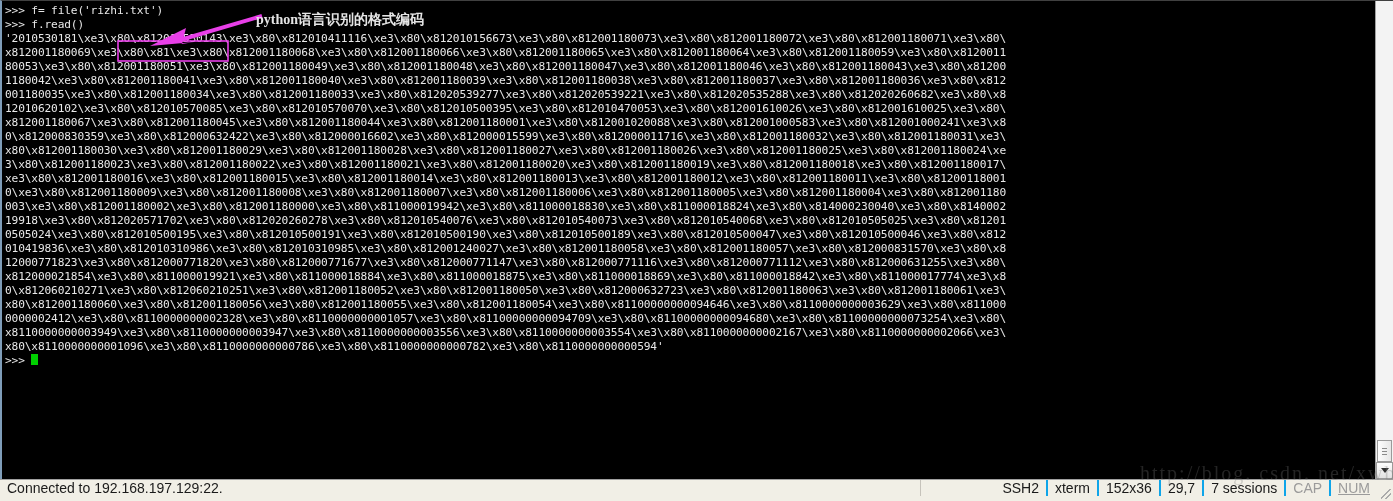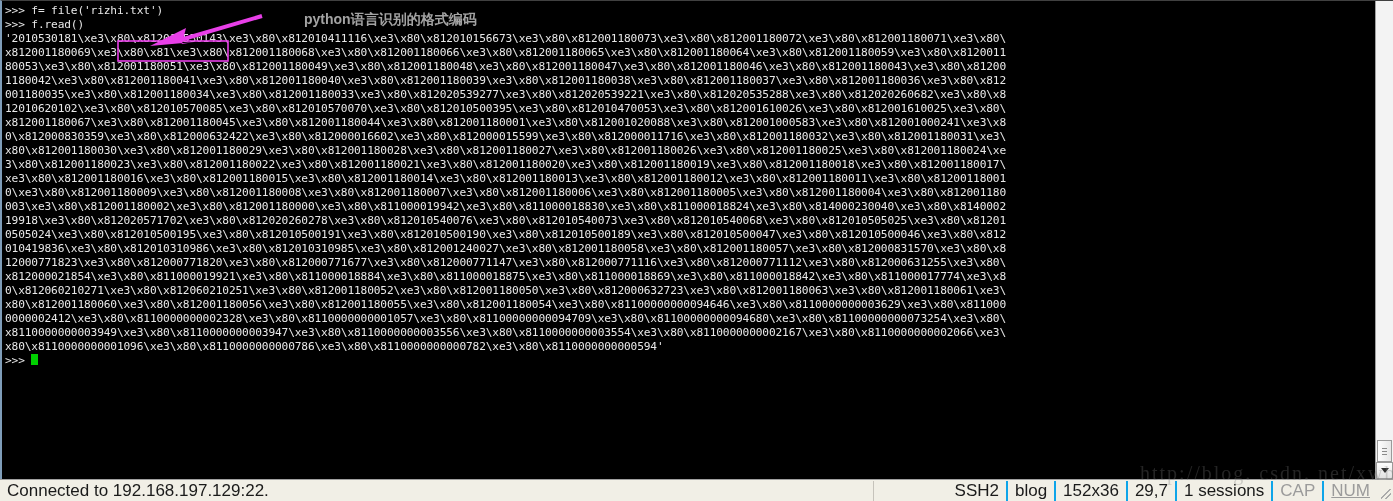--- a/index.html
+++ b/index.html
@@ -74,23 +74,23 @@
   .arrow-dn{
     width:0;height:0;
     border-left:4px solid transparent;border-right:4px solid transparent;
     border-top:5px solid #303030;
   }
   
   .statusbar{
     flex:0 0 21px;height:21px;
     background:#f1efe6;
     border-top:1px solid #9f9f9f;
-    display:flex;align-items:flex-end;
+    display:flex;align-items:flex-start;
     font-family:"Liberation Sans",sans-serif;
-    font-size:17px;color:#1a1a1a;
+    font-size:14px;color:#1a1a1a;
     position:relative;
   }
   .statusbar .cell{
     display:flex;align-items:center;
     padding:0 7px;
     border-right:2px solid #0ea5e9;
     white-space:nowrap;
   }
   .statusbar .cell.grow{flex:1 1 auto;border-right:1px solid #c6c3bb;}
   .statusbar .cell.spacer{flex:0 0 58px;}
@@ -102,26 +102,25 @@
   .statusbar .grip::after{
     content:"";position:absolute;right:2px;bottom:2px;width:10px;height:10px;
     background:
       linear-gradient(135deg,transparent 45%,#aaa 45%,#aaa 55%,transparent 55%),
       linear-gradient(135deg,transparent 70%,#aaa 70%,#aaa 80%,transparent 80%);
   }
   
   .overlay{position:absolute;left:0;top:0;width:1393px;height:501px;pointer-events:none;}
   .anno-text{
     position:absolute;
-    color:#a3a3a3;
-    font-family:Liberation Sans, sans-serif;
+    color:#e5e5e5;
+    font-family:Liberation Serif, serif;
     font-size:14px;
     font-weight:600;
     white-space:nowrap;
-    margin-left:48px;
   }
   .watermark{
     position:absolute;
     color:rgba(120,120,120,.30);
     font-family:"Liberation Serif",serif;
     font-size:20px;
     letter-spacing:2px;
     white-space:nowrap;
   }
 </style>
@@ -139,24 +138,24 @@
       <div class="btn down">
         <span class="arrow-dn"></span>
       </div>
     </div>
   </div>
 
   <div class="statusbar">
     <div class="cell grow">Connected to 192.168.197.129:22.</div>
     <div class="cell spacer"></div>
     <div class="cell">SSH2</div>
-    <div class="cell">blog</div>
+    <div class="cell">xterm</div>
     <div class="cell">152x36</div>
     <div class="cell">29,7</div>
-    <div class="cell">1 sessions</div>
+    <div class="cell">7 sessions</div>
     <div class="cell dim">CAP</div>
     <div class="cell dim last">NUM</div>
     <div class="grip"></div>
   </div>
 </div>
 
 <div class="overlay">
   <svg width="1393" height="501">
 
     <rect id="hl-rect" x="118" y="41" width="110" height="20" fill="none" stroke="#e83fe8" stroke-width="1.6"></rect>

